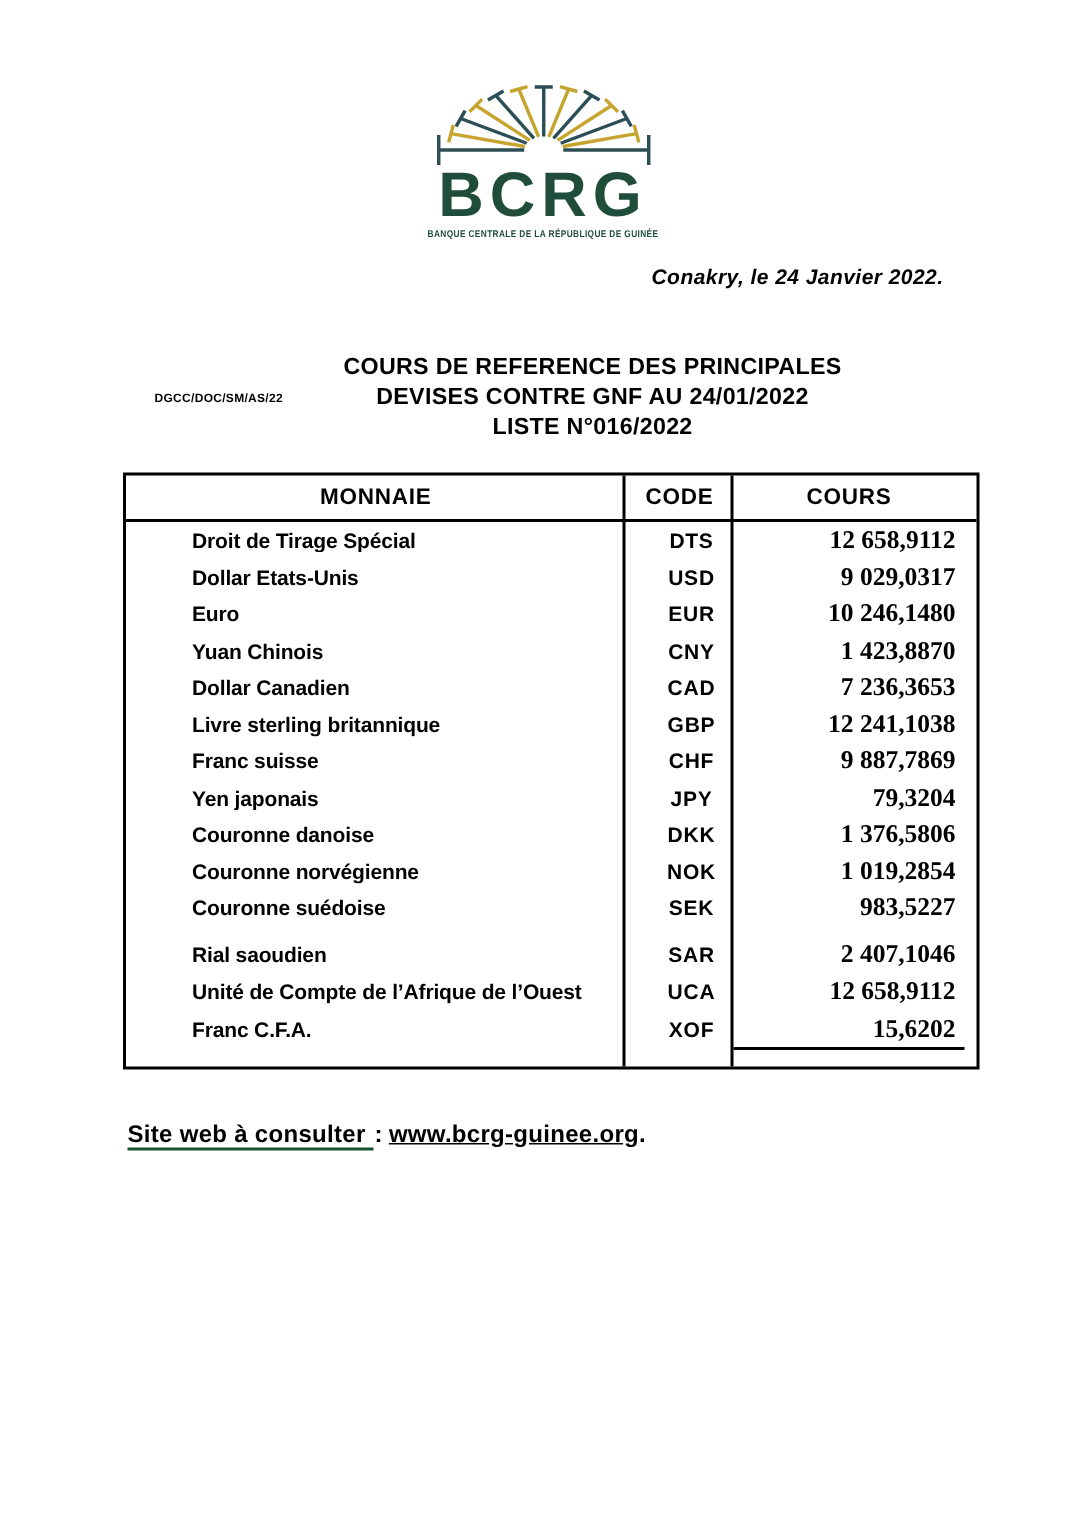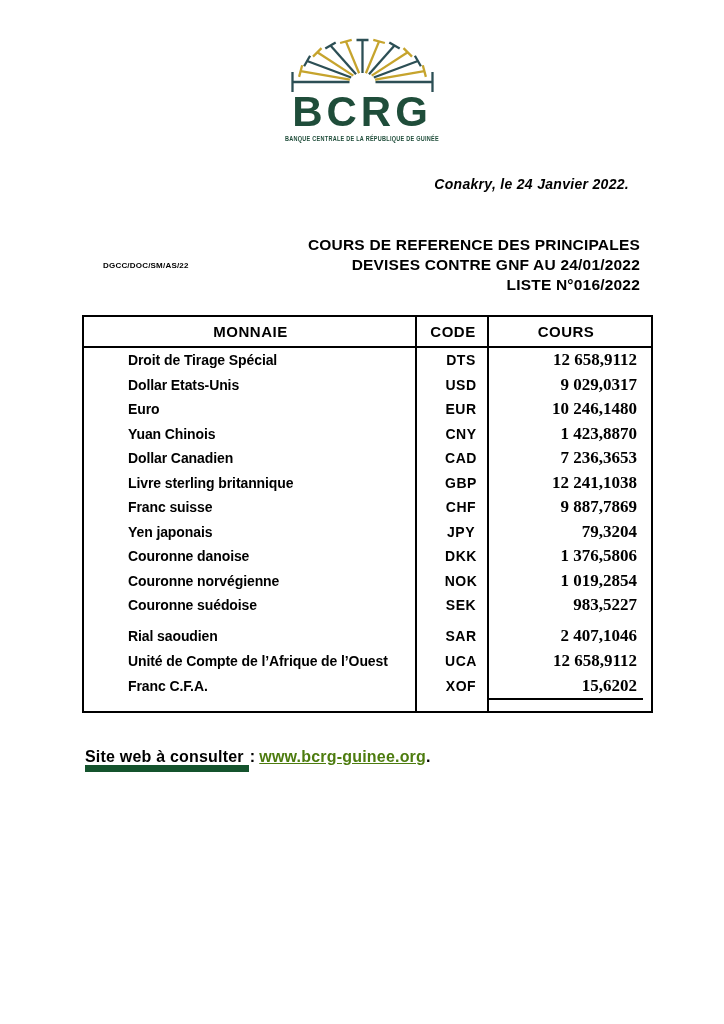--- a/index.html
+++ b/index.html
@@ -8,21 +8,21 @@
     width: 724px; height: 1024px;
     margin: 0 auto;
     background: #ffffff;
     font-family: "Liberation Sans", sans-serif;
     color: #000;
     overflow: hidden;
   }
 
   
   .logo {
-    position: absolute; top: 32px; left: 50%;
+    position: absolute; top: 50px; left: 50%;
     transform: translateX(-50%);
     display: flex; flex-direction: column; align-items: center; text-align: right;
   }
   .logo-text {
     margin-top: -2px;
     font-size: 42px; font-weight: bold; line-height: 1;
     letter-spacing: 4px; color: #1f4d3a;
   }
   .logo-tagline {
     margin-top: 2px;
@@ -36,21 +36,21 @@
     position: absolute; top: 176px; right: 95px;
     font-size: 14px; font-style: italic; font-weight: bold;
     letter-spacing: 0.3px;
   }
   .ref-code {
     position: absolute; left: 103px; top: 261px;
     font-size: 8px; font-weight: bold; letter-spacing: 0.2px;
   }
   .doc-title {
     position: absolute; top: 235px; left: 150px; width: 490px;
-    text-align: right;
+    text-align: center;
     font-size: 15.5px; font-weight: bold; line-height: 20px;
     letter-spacing: 0.2px;
   }
 
   
   .rate-table {
     position: absolute; left: 82px; top: 315px;
     width: 571px; height: 398px;
     border: 2px solid #000; box-sizing: border-box;
   }
@@ -81,23 +81,23 @@
   .cours-endline {
     position: absolute; left: 405px; width: 154px; top: 381px; height: 2px;
     background: #000;
   }
 
   
   .footer {
     position: absolute; left: 85px; top: 748px;
     font-size: 16px; font-weight: bold; letter-spacing: 0.2px;
   }
-  .f-label { border-bottom: 7px solid #14532d; padding-right: 5px; }
+  .f-label { border-bottom: 2px solid #14532d; padding-right: 5px; }
   .f-sep { margin: 0 4px 0 1px; }
-  .f-link { color: #4d7c0f; text-decoration: underline; cursor: pointer; }
+  .f-link { color: #000000; text-decoration: underline; cursor: pointer; }
 </style>
 </head>
 <body>
 
 <div class="page">
 
   <div class="logo">
     <svg width="150" height="61" viewBox="0 0 150 61">
 
       <g stroke="#2c4f55" stroke-width="2.3" fill="none">

